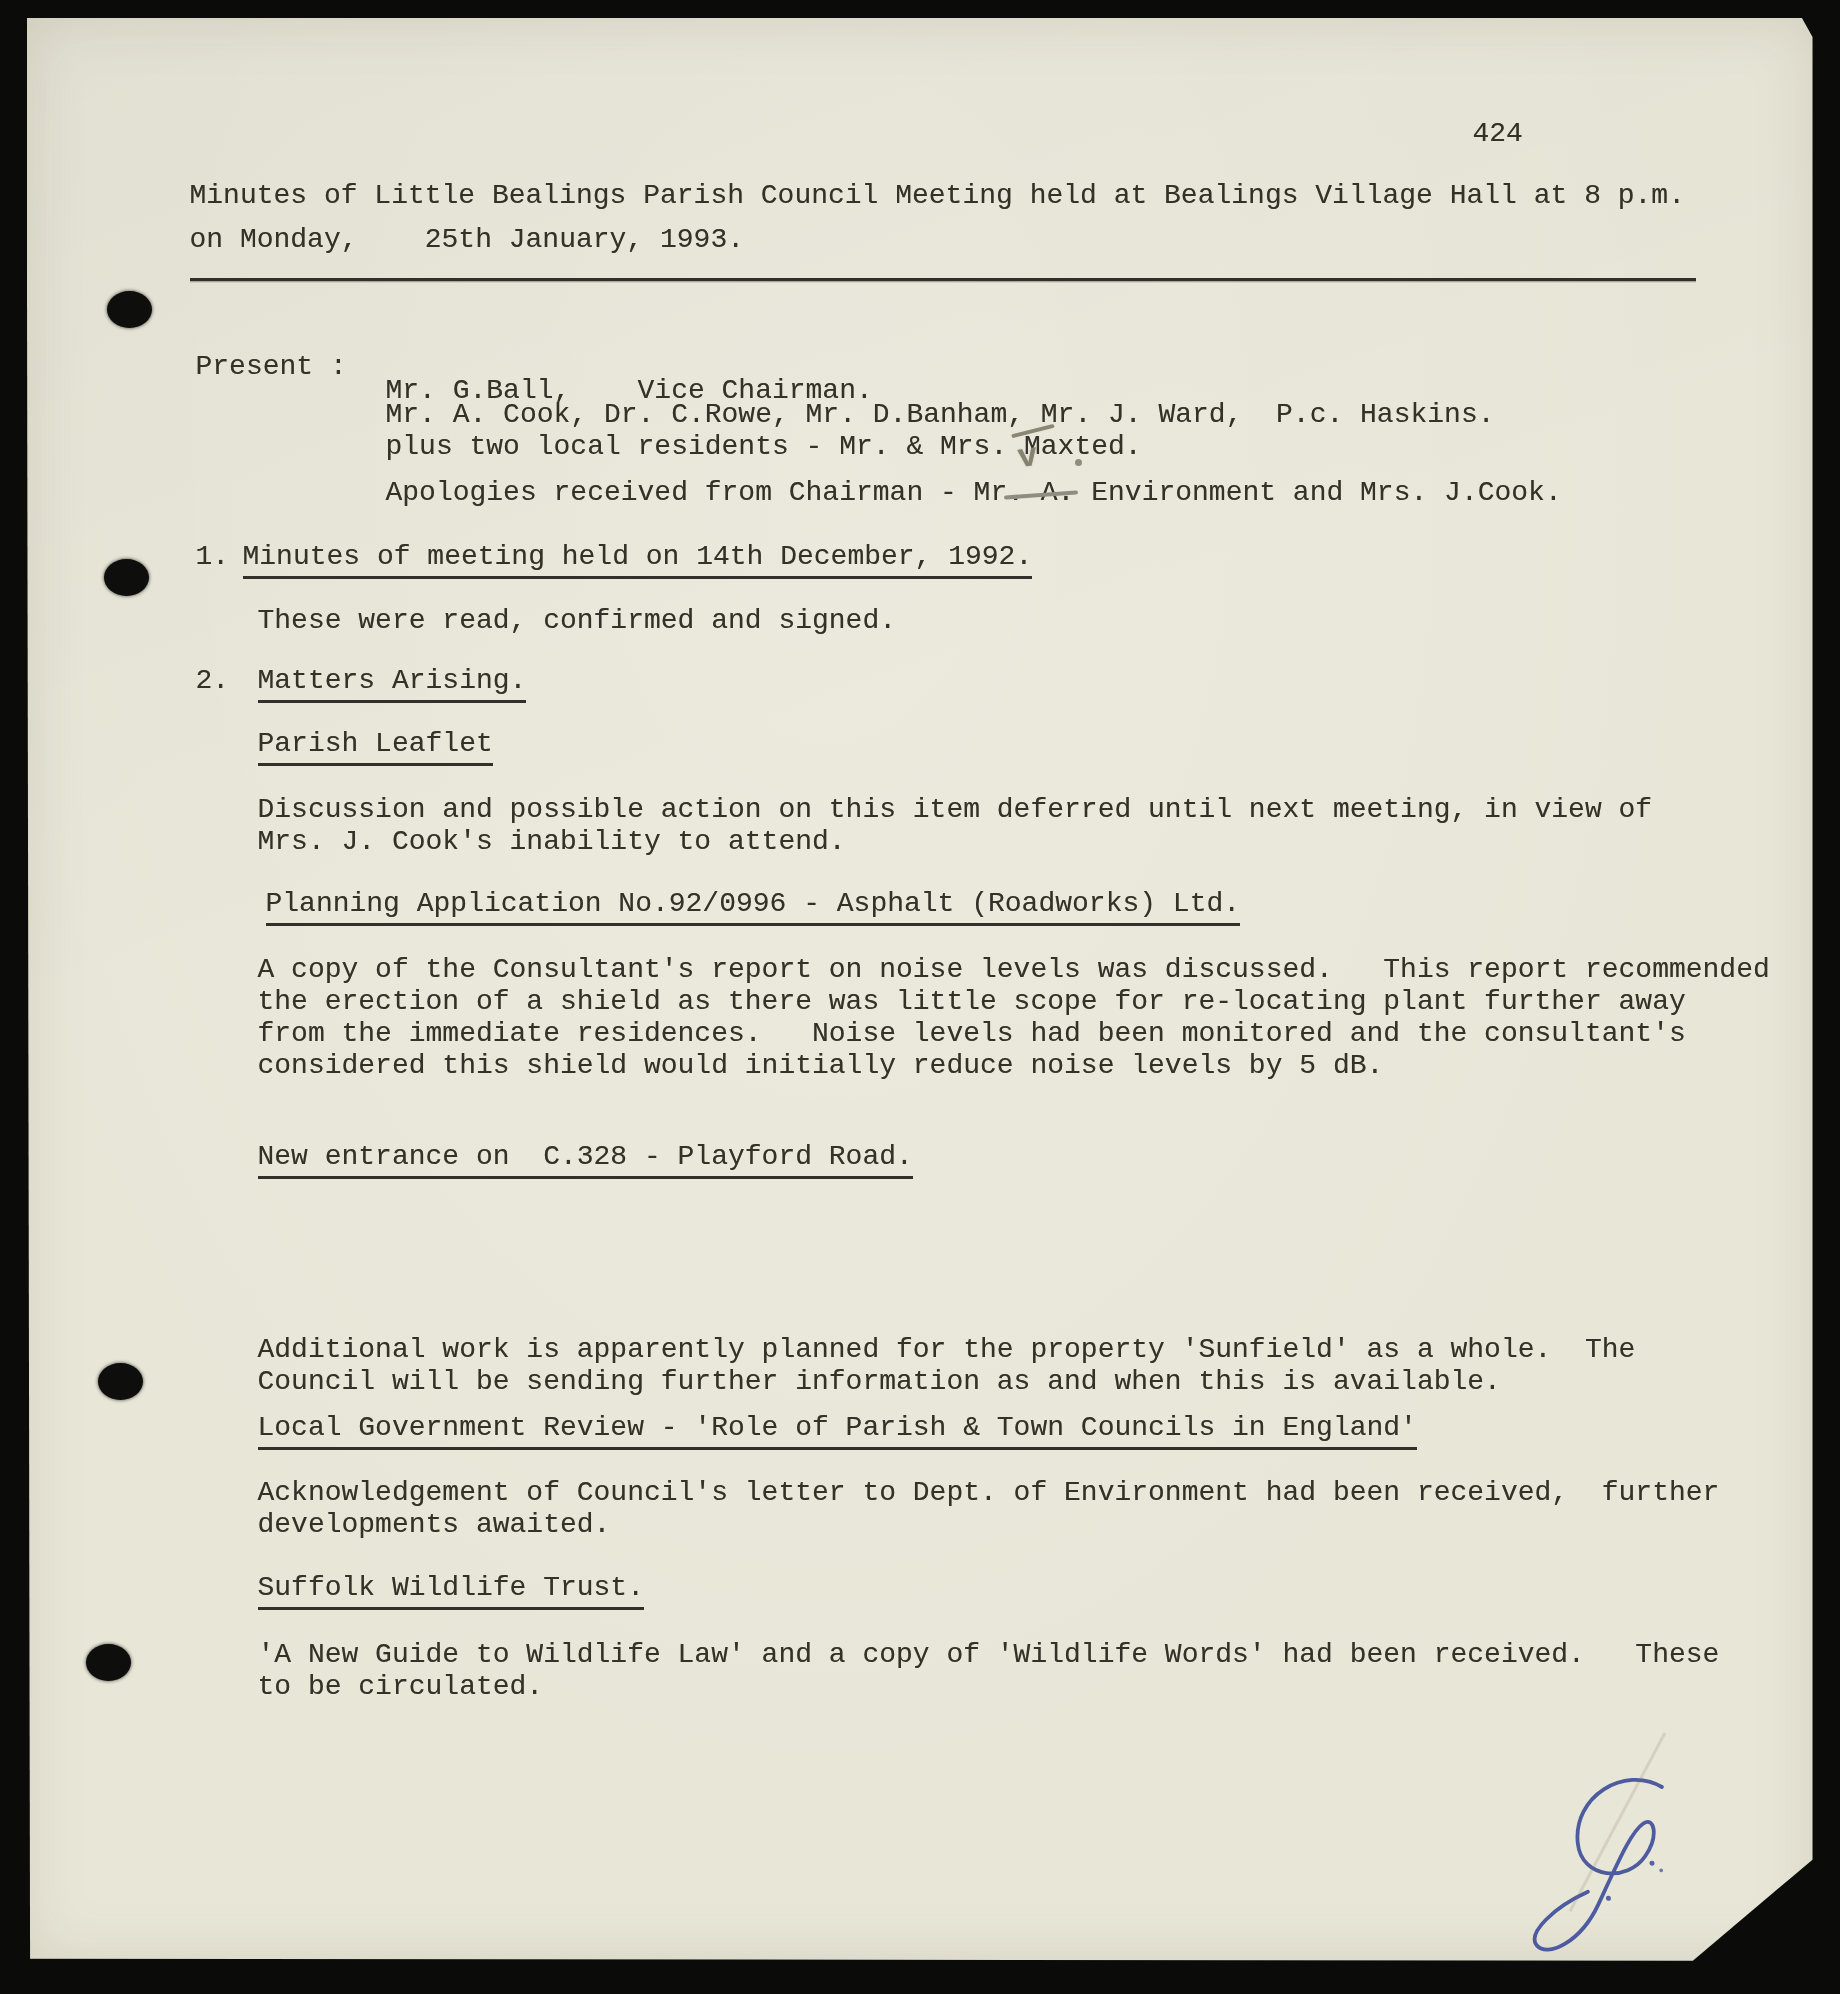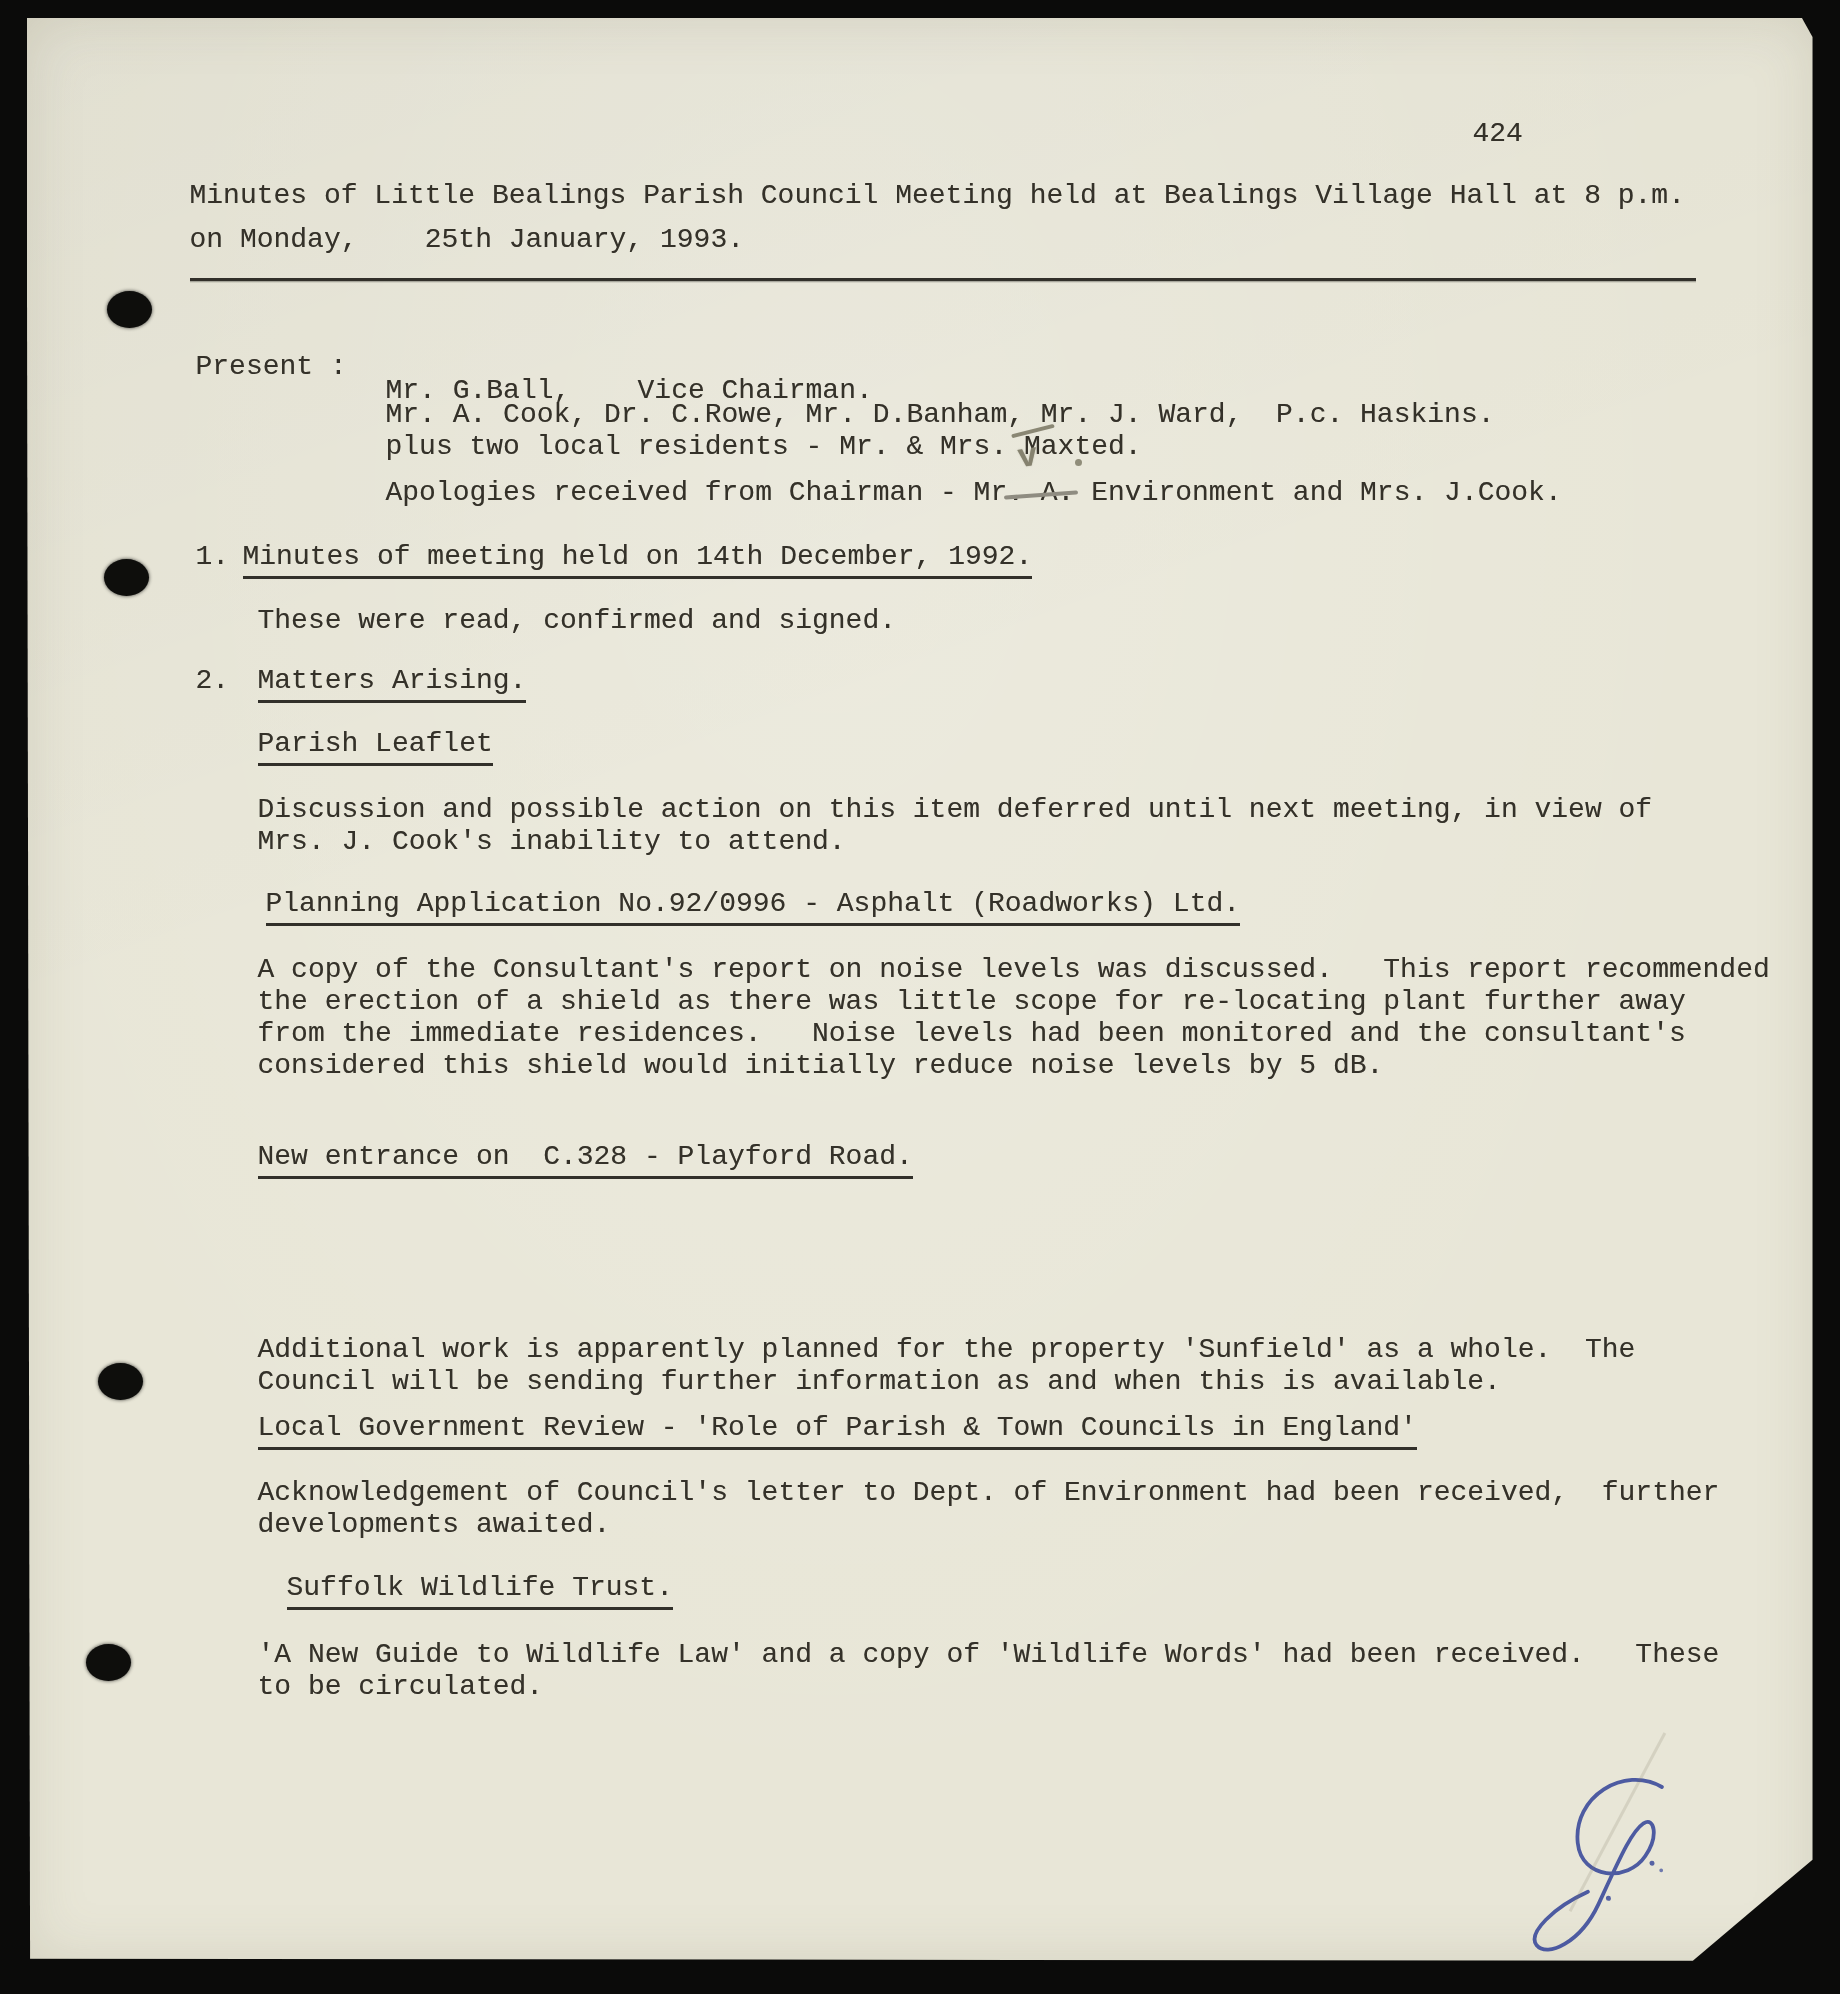--- a/index.html
+++ b/index.html
@@ -131,21 +131,21 @@
 considered this shield would initially reduce noise levels by 5 dB.</div>
 
   <div class="txt" style="left:231px; top:1123px;"><span class="uh">New entrance on  C.328 - Playford Road.</span></div>
   <div class="txt" style="left:231px; top:1316px;">Additional work is apparently planned for the property 'Sunfield' as a whole.  The
 Council will be sending further information as and when this is available.</div>
 
   <div class="txt" style="left:231px; top:1394px;"><span class="uh">Local Government Review - 'Role of Parish &amp; Town Councils in England'</span></div>
   <div class="txt" style="left:231px; top:1459px;">Acknowledgement of Council's letter to Dept. of Environment had been received,  further
 developments awaited.</div>
 
-  <div class="txt" style="left:231px; top:1554px;margin-left:29px;"><span class="uh">Suffolk Wildlife Trust.</span></div>
+  <div class="txt" style="left:231px; top:1554px;"><span class="uh">Suffolk Wildlife Trust.</span></div>
   <div class="txt" style="left:231px; top:1621px;">'A New Guide to Wildlife Law' and a copy of 'Wildlife Words' had been received.   These
 to be circulated.</div>
 
   <div class="signature" style="left:1476px; top:1746px; width:189px; height:189px;">
     <svg width="189" height="189" viewBox="0 0 300 300">
       <path d="M 258 42
                C 200 4, 116 50, 120 124
                C 123 182, 196 190, 226 150
                C 249 120, 244 88, 226 98
                C 206 110, 186 150, 148 222

